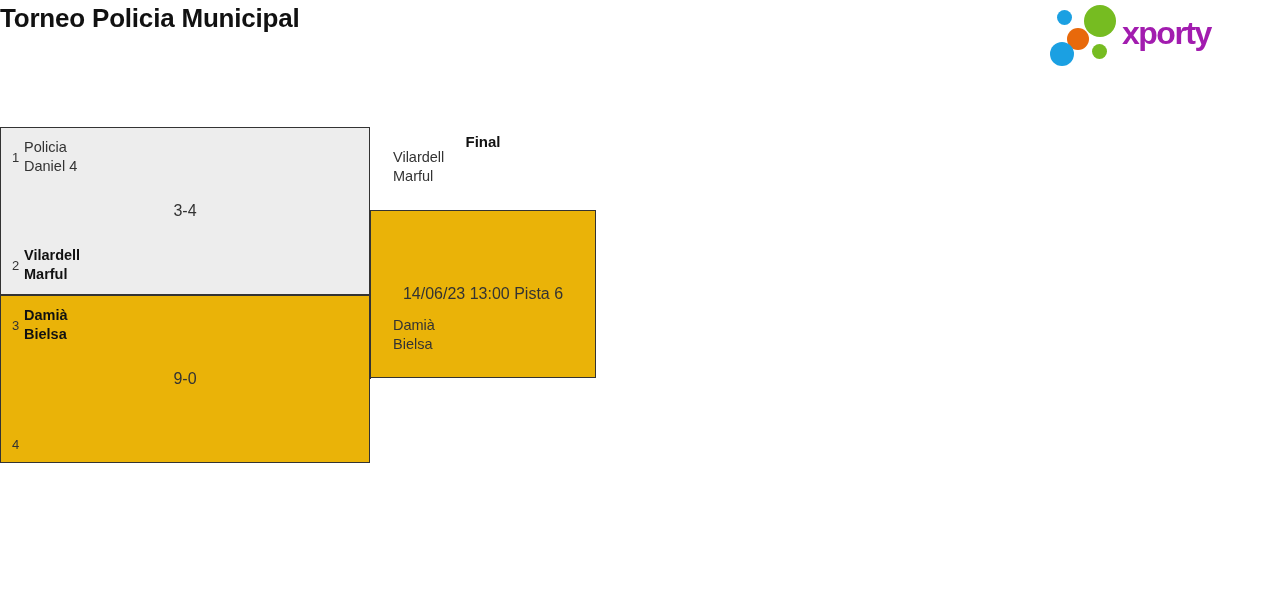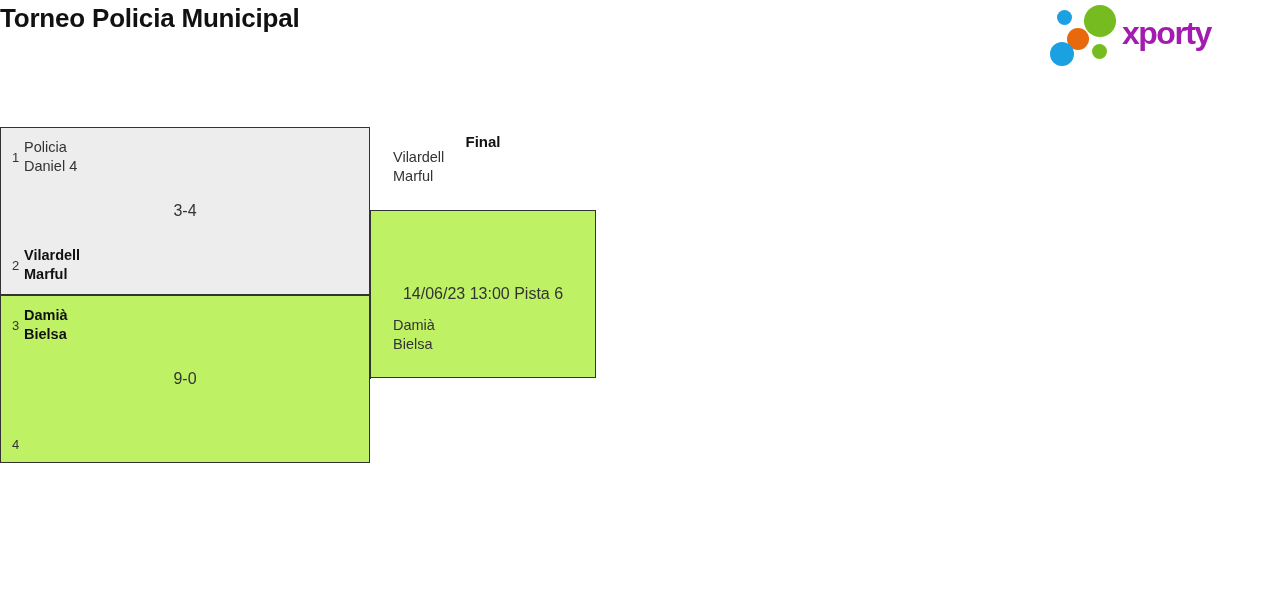--- a/index.html
+++ b/index.html
@@ -82,21 +82,21 @@
   .round-head.r-semis { left: 0px;   width: 370px; }
   .round-head.r-final { left: 370px; width: 226px; margin-top: 36px; }
 
   
   .bracket { position: absolute; left: 0; top: 0; width: 1280px; height: 595px; }
 
   .match {
     position: absolute;
     box-sizing: border-box;
     border: 1px solid #333333;
-    background: #bef264;
+    background: #eab308;
   }
   .match.shaded { background: #ededed; }
 
   .match.semi-1 { left: 0px;   top: 127px; width: 370px; height: 168px; }
   .match.semi-2 { left: 0px;   top: 295px; width: 370px; height: 168px; }
   .match.final  { left: 370px; top: 210px; width: 226px; height: 168px; }
 
   
   .slot {
     position: absolute;

